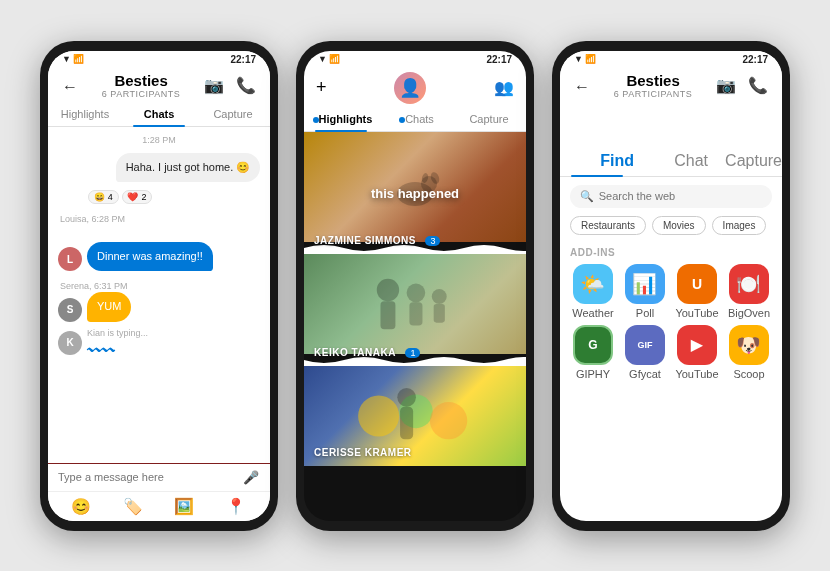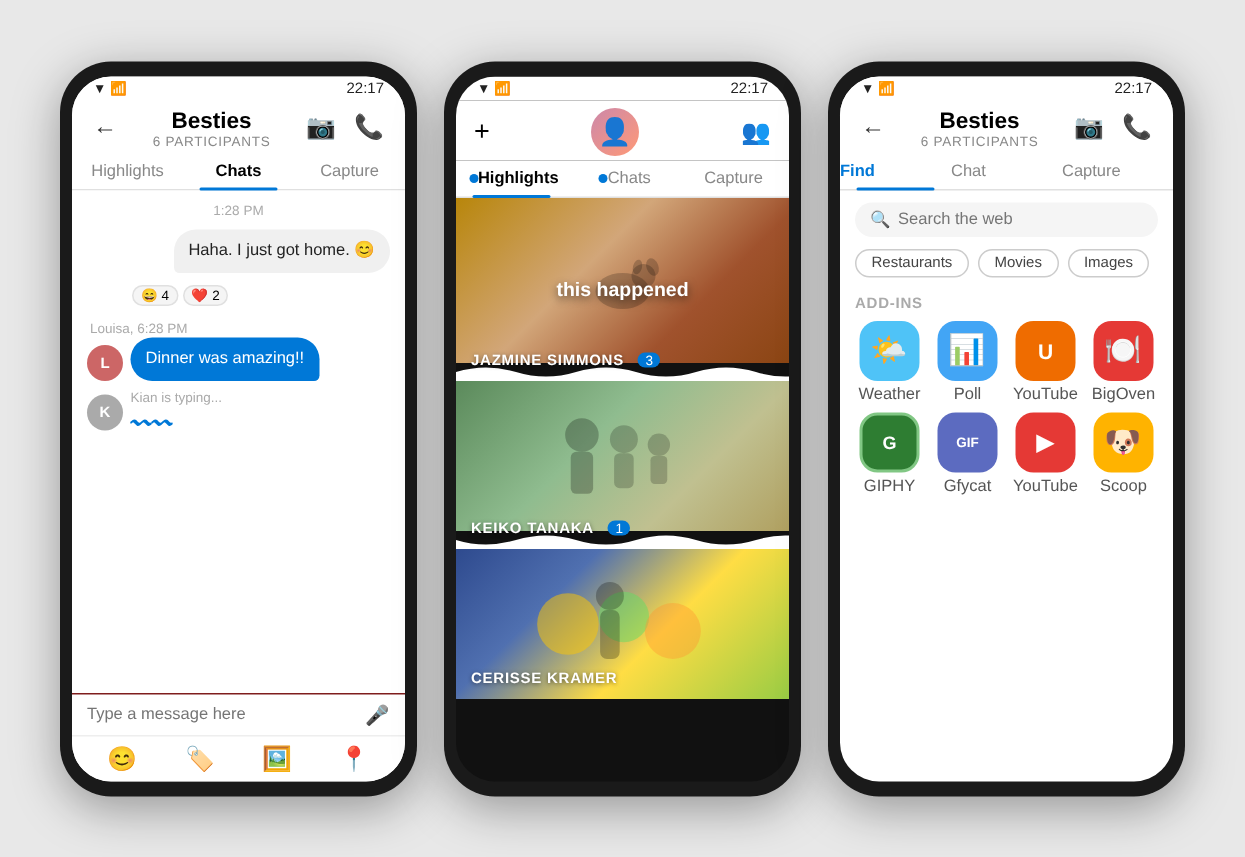--- a/index.html
+++ b/index.html
@@ -41,21 +41,21 @@
     .status-bar {
       background: #fff;
       display: flex;
       justify-content: space-between;
       align-items: center;
       padding: 3px 14px 2px;
       font-size: 9px;
       font-weight: 600;
       color: #222;
     }
-    .status-bar .time { font-size: 10px; font-weight: 400; text-align: center; }
+    .status-bar .time { font-size: 10px; font-weight: 700; text-align: center; }
 
     
     .header {
       display: flex;
       align-items: center;
       justify-content: space-between;
       padding: 5px 12px 3px;
       background: #fff;
     }
     .header-title {
@@ -166,20 +166,21 @@
     }
     .bubble.them {
       background: #f0f0f0;
       color: #222;
       border-bottom-left-radius: 4px;
     }
     .bubble.me {
       background: #0078d7;
       color: #fff;
       border-bottom-right-radius: 4px;
+      margin-top: 17px;
     }
     .bubble.yellow {
       background: #ffb300;
       color: #fff;
       border-bottom-left-radius: 4px;
     }
     .sender-label {
       font-size: 9px;
       color: #aaa;
       margin-bottom: 1px;
@@ -323,26 +324,27 @@
     }
 
     
     .find-tabs {
       display: flex;
       border-bottom: 1px solid #e0e0e0;
       background: #fff;
     }
     .find-tab {
       flex: 1;
-      text-align: left;
+      text-align: right;
       padding: 6px 0;
-      font-size: 11px;
+      font-size: 16px;
       color: #888;
       cursor: pointer;
       position: relative;
+      margin-top: 44px;
     }
     .find-tab.active {
       color: #0078d7;
       font-weight: 700;
     }
     .find-tab.active::after {
       content: '';
       position: absolute;
       bottom: -1px;
       left: 15%;
@@ -459,20 +461,27 @@
       </div>
 
       <div style="margin-top:4px;">
         <div class="sender-label">Louisa, 6:28 PM</div>
         <div class="chat-bubble-row left">
           <div class="avatar-sm" style="background:#c66;">L</div>
           <div class="bubble me">Dinner was amazing!!</div>
         </div>
       </div>
 
+      <div style="margin-top:4px;">
+        <div class="sender-label">Serena, 6:31 PM</div>
+        <div class="chat-bubble-row left">
+          <div class="avatar-sm" style="background:#888;">S</div>
+          <div class="bubble yellow">YUM</div>
+        </div>
+      </div>
 
       <div class="typing-row">
         <div class="avatar-sm" style="background:#aaa;">K</div>
         <div>
           <div class="typing-label">Kian is typing...</div>
           <div class="typing-dots">〰〰</div>
         </div>
       </div>
     </div>
 

